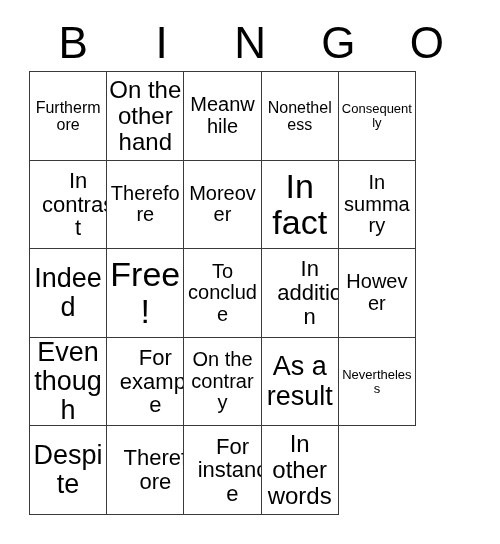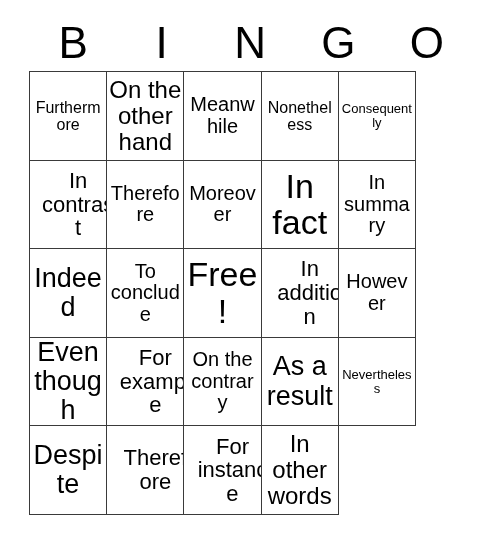--- a/index.html
+++ b/index.html
@@ -135,24 +135,24 @@
       <span class="cell-text fs-huge">In fact</span>
     </div>
     <div class="cell">
       <span class="cell-text fs-m">In summary</span>
     </div>
 
     <div class="cell">
       <span class="cell-text fs-xxl">Indeed</span>
     </div>
     <div class="cell">
-      <span class="cell-text fs-m">To conclude</span>
+      <span class="cell-text fs-huge">Free!</span>
     </div>
     <div class="cell">
-      <span class="cell-text fs-huge">Free!</span>
+      <span class="cell-text fs-m">To conclude</span>
     </div>
     <div class="cell">
       <span class="cell-text fs-l">In addition</span>
     </div>
 
     <div class="cell">
       <span class="cell-text fs-m">However</span>
     </div>
     <div class="cell">
       <span class="cell-text fs-xxl">Even though</span>

